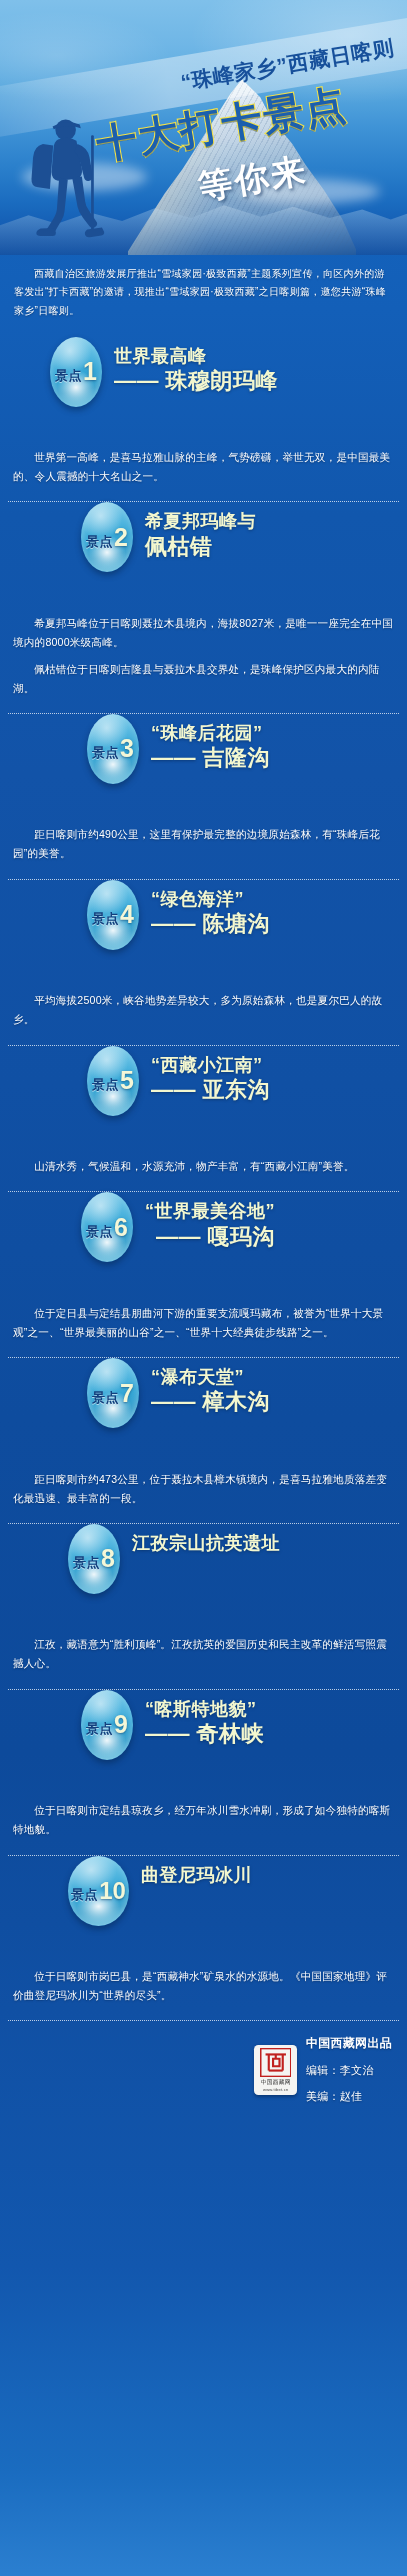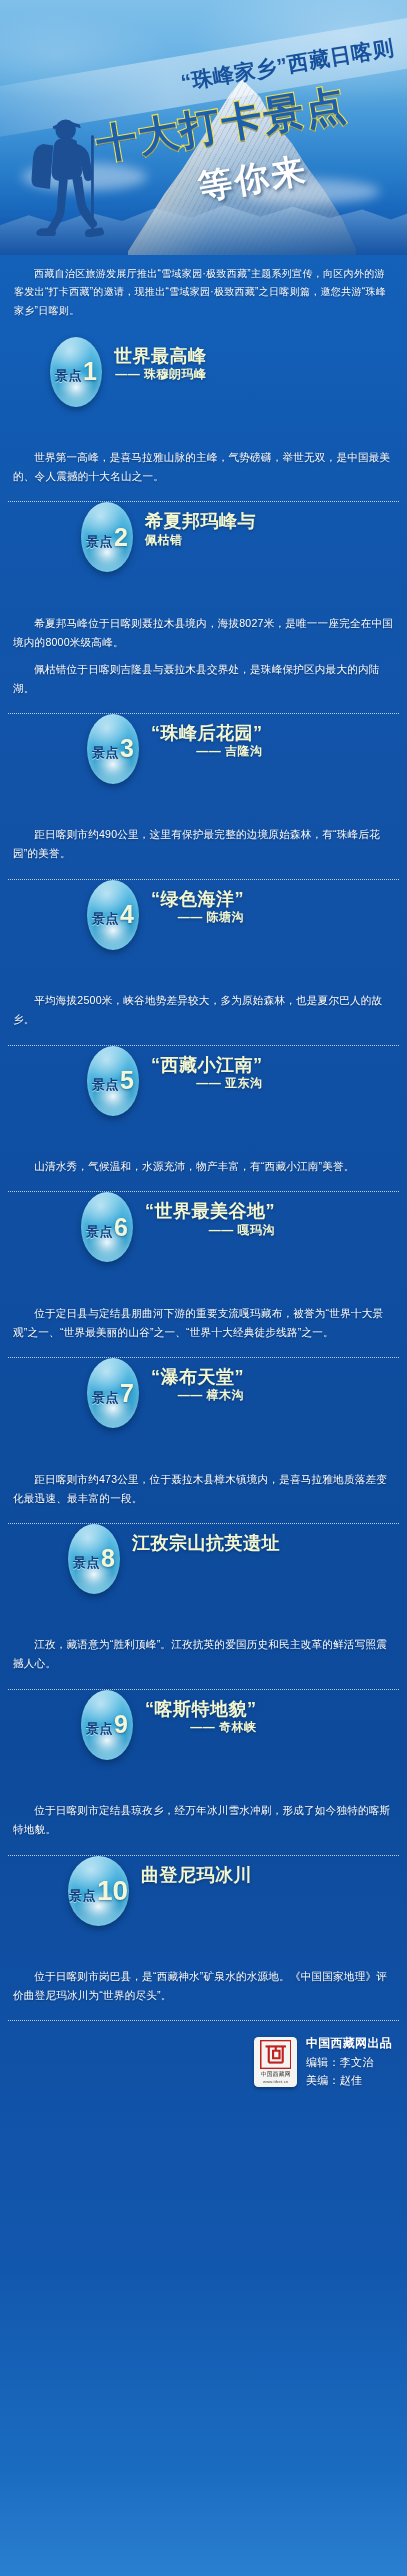--- a/index.html
+++ b/index.html
@@ -80,47 +80,47 @@
       radial-gradient(ellipse 70% 55% at 38% 20%, rgba(255,255,255,.55) 0%, rgba(255,255,255,0) 60%),
       linear-gradient(170deg,#8fd4ee 0%,#5bbbe2 28%,#33a6d6 52%,#2f9ccb 74%,#55b9dd 100%);
     box-shadow:0 3.3px 6.5px rgba(5,30,65,.45), inset 0 -4.3px 8.7px rgba(255,255,255,.35);
     display:flex;align-items:center;justify-content:center;}
   .badge-txt{display:flex;align-items:baseline;transform:translateY(1.1px);}
   .badge-label{font-size:13px;font-weight:bold;color:#123f7d;letter-spacing:0.5px;
     text-shadow:0 0.5px 0 rgba(255,255,255,.55);}
   .badge-num{font-size:25px;font-weight:bold;color:#f4f7d7;margin-left:1.1px;
     line-height:.9;text-shadow:0 1.1px 2.2px rgba(10,45,90,.5);}
   .badge.wide{width:61px}
-  .badge.wide .badge-num{font-size:28px}
+  .badge.wide .badge-num{font-size:24px}
 
   .spot-title{margin-left:12px;margin-top:8px;}
   .spot-title .l1{font-size:18px;font-weight:bold;color:#f3f7cf;letter-spacing:0.5px;
     text-shadow:0 1.1px 2.7px rgba(8,40,85,.6);line-height:1.24;}
-  .spot-title .l2{font-size:12px;font-weight:bold;color:#f3f7cf;letter-spacing:0.5px;
+  .spot-title .l2{font-size:22px;font-weight:bold;color:#f3f7cf;letter-spacing:0.5px;
     text-shadow:0 1.1px 2.7px rgba(8,40,85,.6);line-height:1.24;text-align:right;}
   .spot-title .l2.left{text-align:left}
 
   .spot-body{padding:5.4px 13px 0 13px;}
   .spot-body p{font-size:10.6px;line-height:1.8;text-indent:2em;color:#fff;
     text-shadow:0 0.5px 1.6px rgba(0,30,70,.55);letter-spacing:0.2px;margin-top:25px;}
 
   .divider{height:0;border-top:1.6px dotted rgba(255,255,255,.72);margin:0 7.6px;}
   .gap{height:12px}
 
   
   .footer{position:relative;padding:14px 15px 22px 15px;display:flex;
     justify-content:flex-end;align-items:center;gap:8.7px;}
   .logo{width:43px;height:50px;border-radius:4.3px;background:#f4f4f2;
     display:flex;flex-direction:column;align-items:center;justify-content:center;
     box-shadow:0 1.1px 3.3px rgba(0,20,50,.4);padding:2.7px 2.2px;}
   .logo-mark{width:31.5px;height:29px;position:relative}
   .logo-mark svg{width:100%;height:100%;display:block}
   .logo-t1{font-size:5.7px;color:#1b1b1b;margin-top:1.6px;letter-spacing:0.3px}
   .logo-t2{font-size:4.1px;color:#444;letter-spacing:0.2px}
-  .credits{display:flex;flex-direction:column;gap:3px}
+  .credits{display:flex;flex-direction:column;gap:11px}
   .credits .c-main{font-size:12px;font-weight:bold;color:#fff;letter-spacing:0.3px;
     text-shadow:0 0.5px 1.6px rgba(0,30,70,.5)}
   .credits .c-line{font-size:11px;color:#fff;letter-spacing:0.3px;
     text-shadow:0 0.5px 1.6px rgba(0,30,70,.5)}
 </style>
 </head>
 <body>
 
 <div class="page">
 

